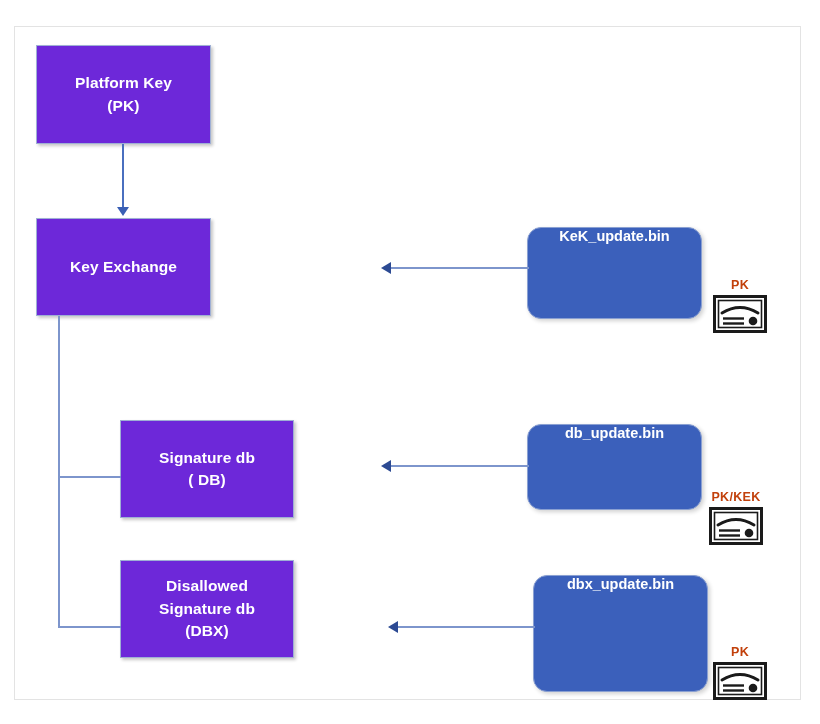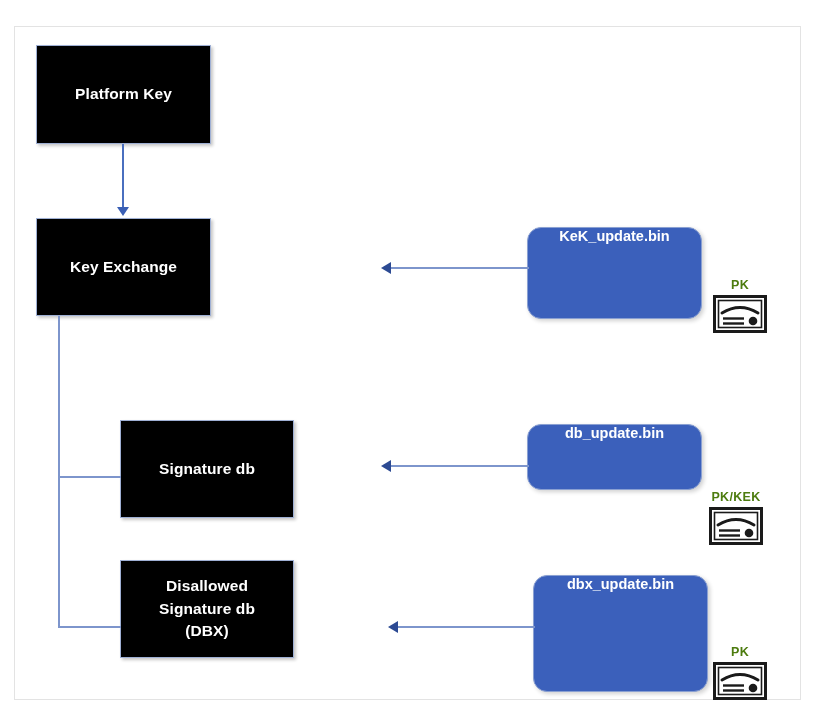--- a/index.html
+++ b/index.html
@@ -6,41 +6,41 @@
   body{width:820px;height:724px;position:relative;overflow:hidden;
        font-family:"Liberation Sans","DejaVu Sans",sans-serif;}
 
   #canvas{position:absolute;left:0;top:0;width:820px;height:724px;background:#fff;}
 
   
   .frame{position:absolute;left:14px;top:26px;width:787px;height:674px;
          border:1px solid #e3e3e3;background:#ffffff;box-sizing:border-box;}
 
   
-  .keybox{position:absolute;background:#000000;border:1px solid #9fb0d4;
+  .keybox{position:absolute;background:#6d28d9;border:1px solid #9fb0d4;
           box-sizing:border-box;display:flex;align-items:center;justify-content:center;
           color:#ffffff;font-weight:bold;font-size:15.5px;line-height:1.45;
           text-align:center;letter-spacing:.1px;
           box-shadow:2px 2px 3px rgba(0,0,0,0.22);}
   .keybox span{display:block;padding:0 6px;}
 
   #box-pk   {left:36px; top:45px;  width:175px;height:99px;}
   #box-kek  {left:36px; top:218px; width:175px;height:98px;}
   #box-db   {left:120px;top:420px; width:174px;height:98px;}
   #box-dbx  {left:120px;top:560px; width:174px;height:98px;text-align:center;}
 
   
   .binbox{position:absolute;background:#3b60bb;border:1px solid #8aa0d2;
           border-radius:14px;box-sizing:border-box;
           display:flex;justify-content:center;
           color:#ffffff;font-weight:bold;font-size:14.5px;
           box-shadow:2px 2px 4px rgba(0,0,0,0.18);}
 
   #box-kek-bin {left:527px;top:227px;width:175px;height:92px;}
-  #box-db-bin  {left:527px;top:424px;width:175px;height:66px;}
+  #box-db-bin  {left:527px;top:424px;width:175px;height:86px;}
   #box-dbx-bin {left:533px;top:575px;width:175px;height:117px;}
 
   
   .vline{position:absolute;background:#4a6fbf;width:2px;}
   .hline{position:absolute;background:#7d95cc;height:2px;}
   .vline-light{position:absolute;background:#7d95cc;width:2px;}
 
   
   #conn-pk-kek{left:122px;top:144px;height:64px;}
   .arrow-down{position:absolute;width:0;height:0;
@@ -65,46 +65,48 @@
   #ahead-db{left:381px;top:460px;}
   #aline-dbx{left:397px;top:626px;width:138px;}
   #ahead-dbx{left:388px;top:621px;}
 
   
   .certwrap{position:absolute;display:flex;flex-direction:column;align-items:center;}
   #cert-pk1 {left:713px;top:278px;}
   #cert-pkkek{left:709px;top:490px;}
   #cert-pk2 {left:713px;top:645px;}
 
-  .cert-label{font-size:12.5px;font-weight:bold;color:#4d7c0f;
+  .cert-label{font-size:12.5px;font-weight:bold;color:#c2410c;
               letter-spacing:.3px;margin-bottom:3px;}
   .cert-icon{width:54px;height:38px;}
 </style>
 </head>
 <body>
 
 <div id="canvas">
 
   <div class="frame"></div>
 
   <div class="keybox" id="box-pk">
     <div>
       <span>Platform Key</span>
+      <span>(PK)</span>
     </div>
   </div>
 
   <div class="keybox" id="box-kek">
     <div>
       <span>Key Exchange</span>
     </div>
   </div>
 
   <div class="keybox" id="box-db">
     <div>
       <span>Signature db</span>
+      <span>( DB)</span>
     </div>
   </div>
 
   <div class="keybox" id="box-dbx">
     <div>
       <span>Disallowed</span>
       <span>Signature db</span>
       <span>(DBX)</span>
     </div>
   </div>

